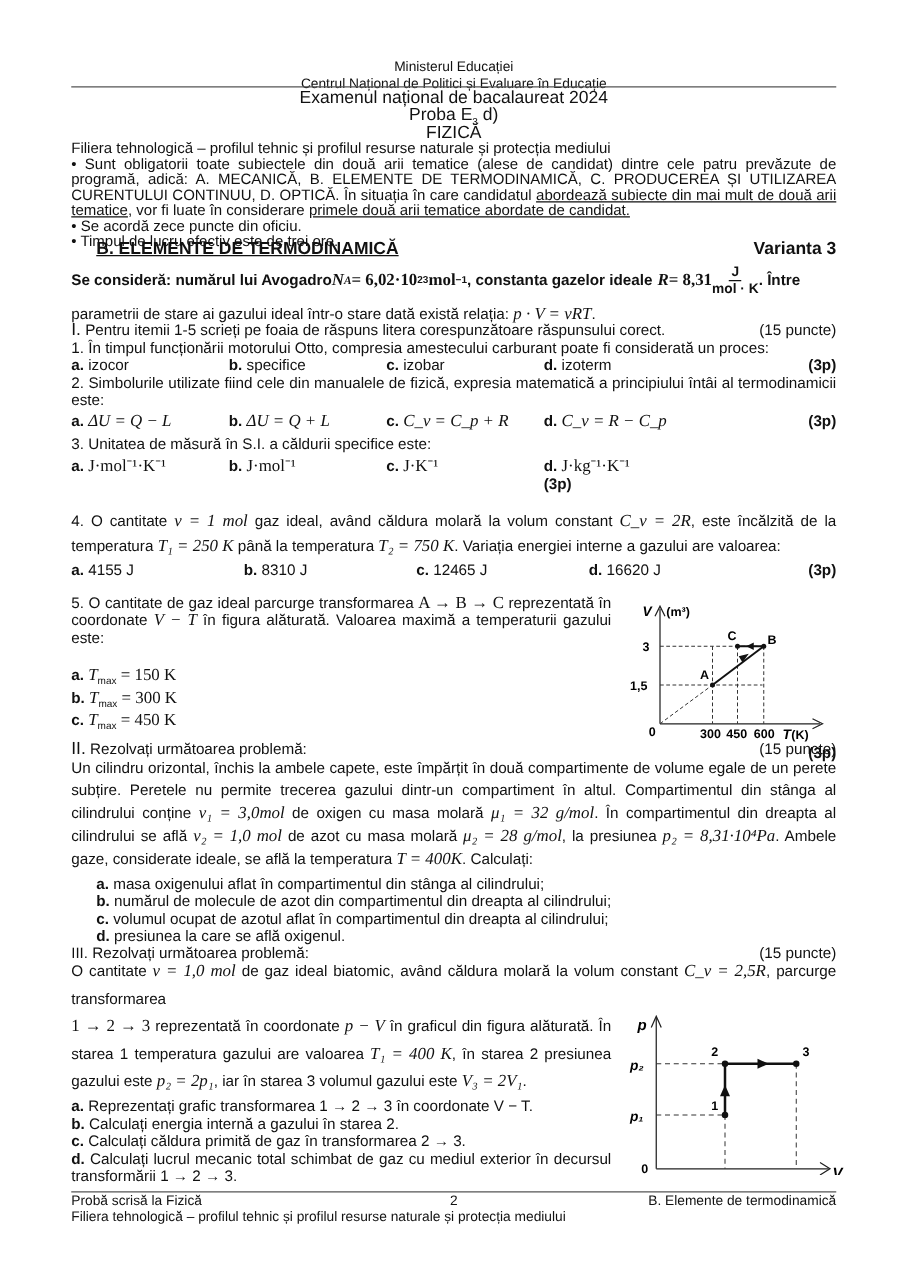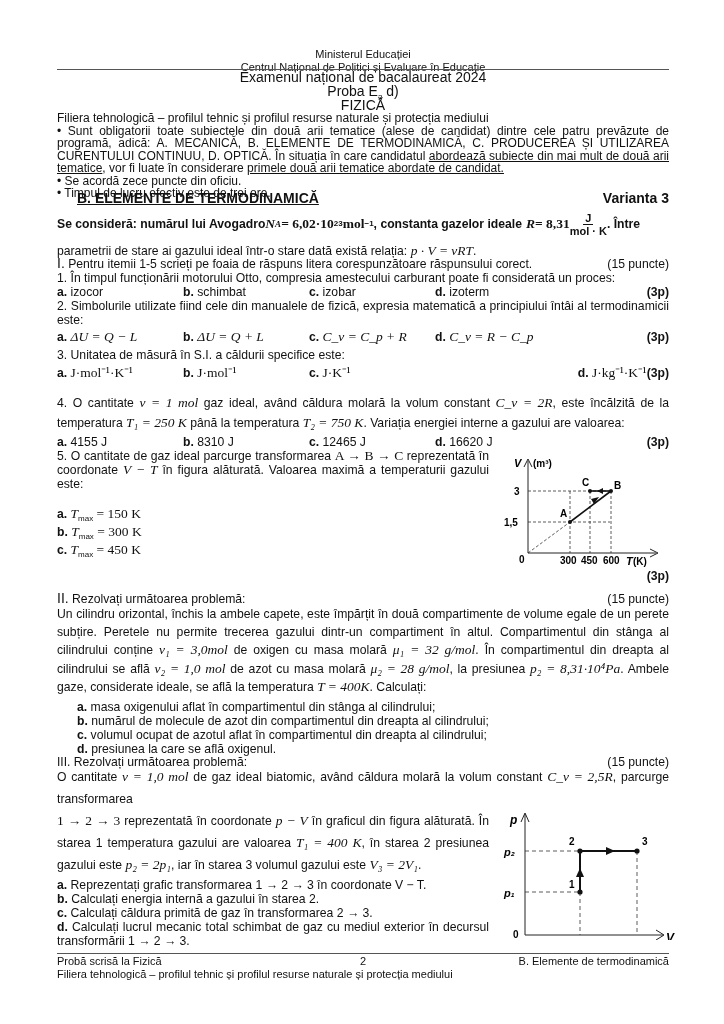--- a/index.html
+++ b/index.html
@@ -73,21 +73,21 @@
 <div class="page" style="top:256px;">
   <div class="row" style="justify-content:space-between;">
     <span class="b"><span style="font-size:14px">I.</span><span> Pentru itemii 1-5 scrieți pe foaia de răspuns litera corespunzătoare răspunsului corect.</span></span>
     <span class="b">(15 puncte)</span>
   </div>
 
   <div>
     <div><span class="b">1.</span><span> În timpul funcționării motorului Otto, compresia amestecului carburant poate fi considerată un proces:</span></div>
     <div class="opt4">
       <span><b>a.</b><span> izocor</span></span>
-      <span><b>b.</b><span> schimbat</span></span>
+      <span><b>b.</b><span> specifice</span></span>
       <span><b>c.</b><span> izobar</span></span>
       <span class="row" style="justify-content:space-between;">
           <span><b>d.</b><span> izoterm</span></span>
           <span class="pts">(3p)</span>
         </span>
     </div>
   </div>
 
   <div>
     <div class="justify"><span class="b">2.</span><span> Simbolurile utilizate fiind cele din manualele de fizică, expresia matematică a principiului întâi al termodinamicii este:</span></div>
@@ -101,41 +101,41 @@
         </span>
     </div>
   </div>
 
   <div style="margin-top:4px;">
     <div><span class="b">3.</span><span> Unitatea de măsură în S.I. a căldurii specifice este:</span></div>
     <div class="opt4" style="margin-top:4px;">
       <span><b>a.</b><span class="m"> J·mol⁻¹·K⁻¹</span></span>
       <span><b>b.</b><span class="m"> J·mol⁻¹</span></span>
       <span><b>c.</b><span class="m"> J·K⁻¹</span></span>
-      <span class="row" style="justify-content:flex-end;">
+      <span class="row" style="justify-content:flex-end;flex-direction:column;">
           <span><b>d.</b><span class="m"> J·kg⁻¹·K⁻¹</span></span>
           <span class="pts">(3p)</span>
         </span>
     </div>
   </div>
 
   <div style="margin-top:13px;">
     <div class="justify" style="line-height:20px;"><span class="b">4.</span><span> O cantitate </span><span class="i">ν = 1 mol</span><span> gaz ideal, având căldura molară la volum constant </span><span class="i">C_v = 2R</span><span>, este încălzită de la temperatura </span><span class="i">T₁ = 250 K</span><span> până la temperatura </span><span class="i">T₂ = 750 K</span><span>. Variația energiei interne a gazului are valoarea:</span></div>
-    <div class="opt4" style="margin-top:2px;">
+    <div class="opt4" style="margin-top:2px;gap:12px;">
       <span><b>a.</b><span> 4155 J</span></span>
       <span><b>b.</b><span> 8310 J</span></span>
       <span><b>c.</b><span> 12465 J</span></span>
       <span class="row" style="justify-content:space-between;">
           <span><b>d.</b><span> 16620 J</span></span>
           <span class="pts">(3p)</span>
         </span>
     </div>
   </div>
 
-  <div style="margin-top:0;position:relative;">
+  <div style="margin-top:12px;position:relative;">
     <div class="justify" style="width:432px;"><span class="b">5.</span><span> O cantitate de gaz ideal parcurge transformarea </span><span class="m">A → B → C</span><span> reprezentată în coordonate </span><span class="i">V − T</span><span> în figura alăturată. Valoarea maximă a temperaturii gazului este:</span></div>
     <div style="margin-top:14px;line-height:17px;">
       <div><b>a.</b> <span class="i">T</span><sub>max</sub><span class="m"> = </span><span class="m">150 K</span></div>
       <div><b>b.</b> <span class="i">T</span><sub>max</sub><span class="m"> = </span><span class="m">300 K</span></div>
       <div><b>c.</b> <span class="i">T</span><sub>max</sub><span class="m"> = </span><span class="m">450 K</span></div>
     </div>
     <div class="pts" style="margin-top:10px;">(3p)</div>
 
     <svg style="position:absolute;left:433px;top:2px;" width="180" height="118" viewBox="0 0 180 118">
 

